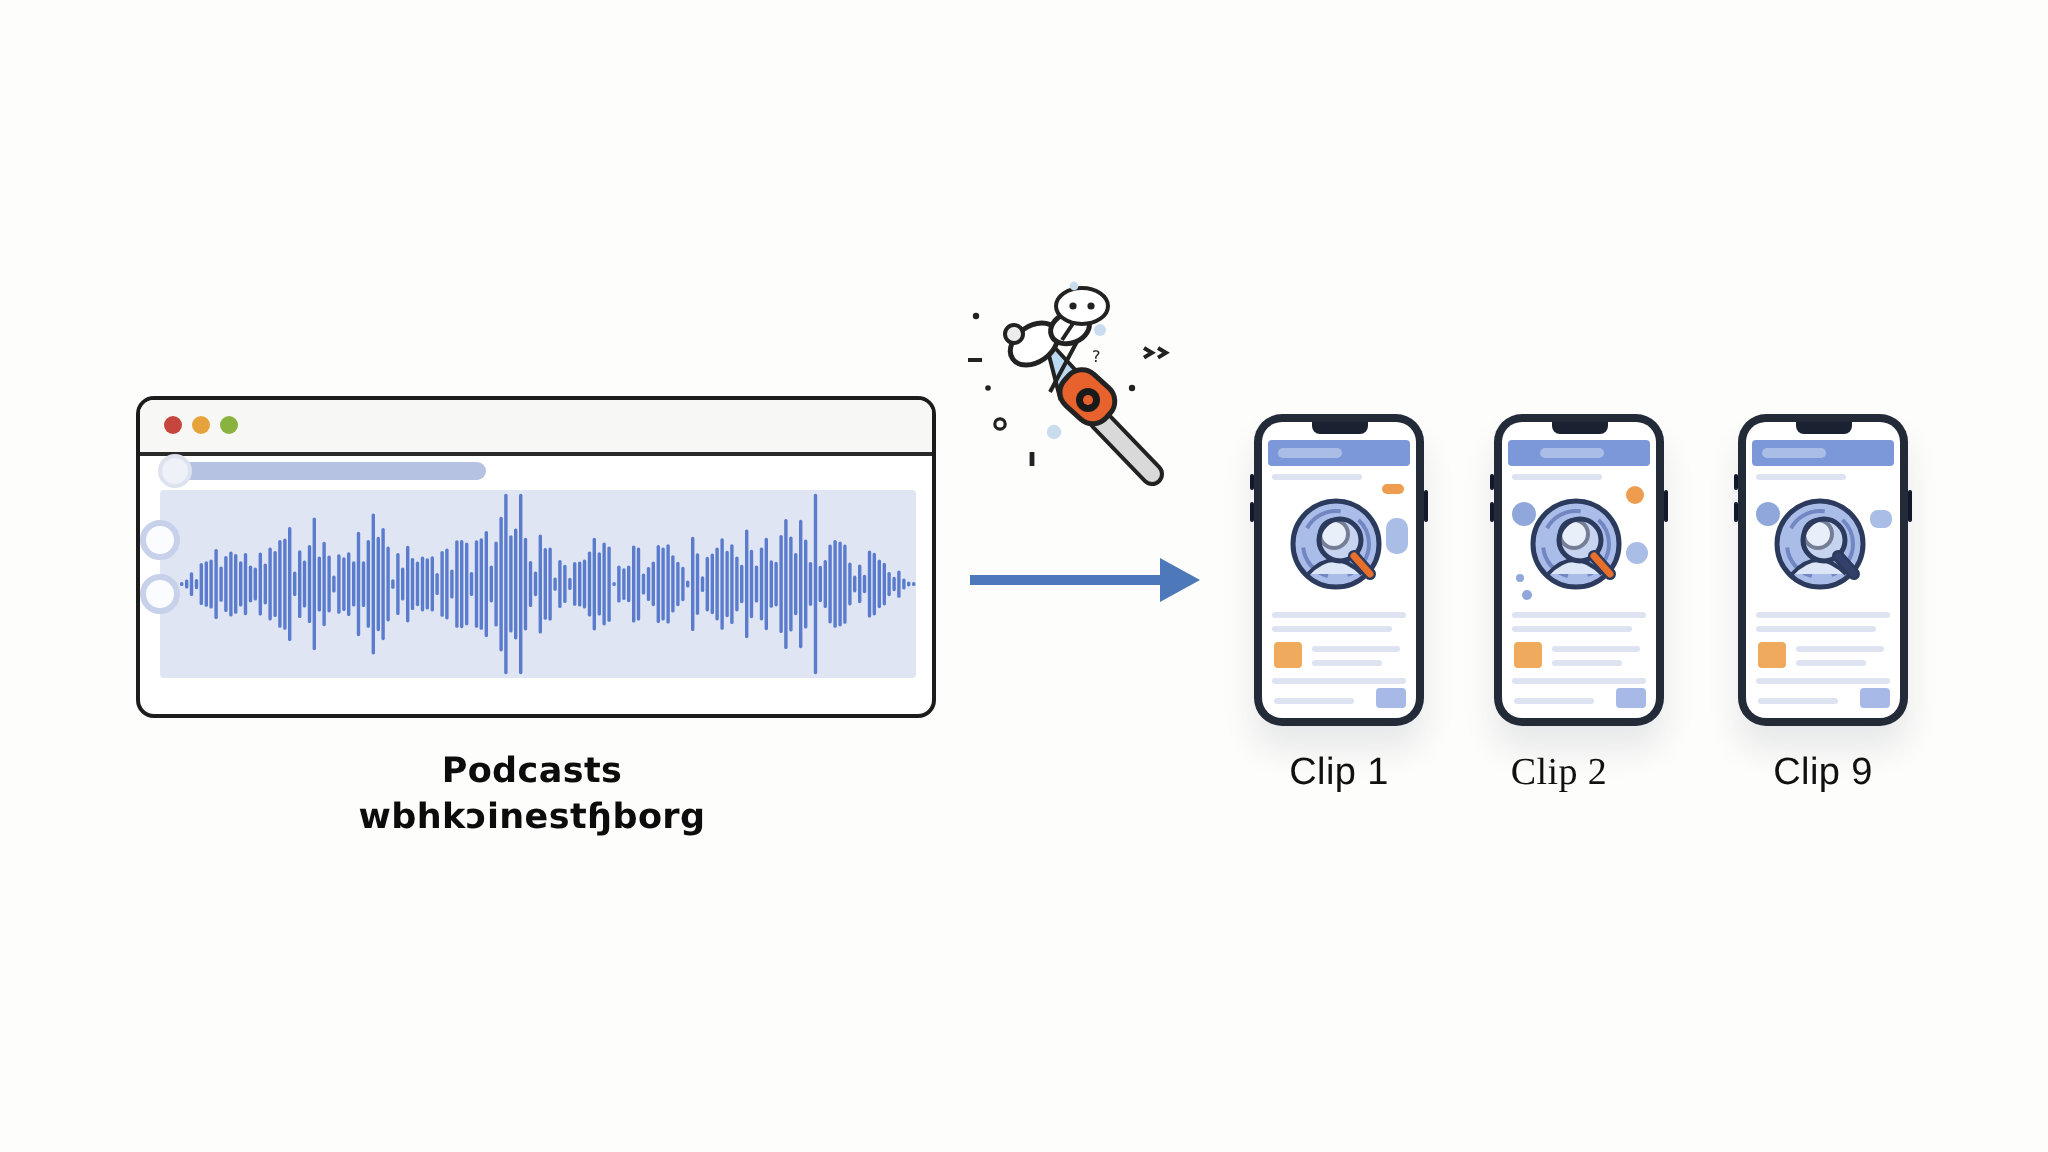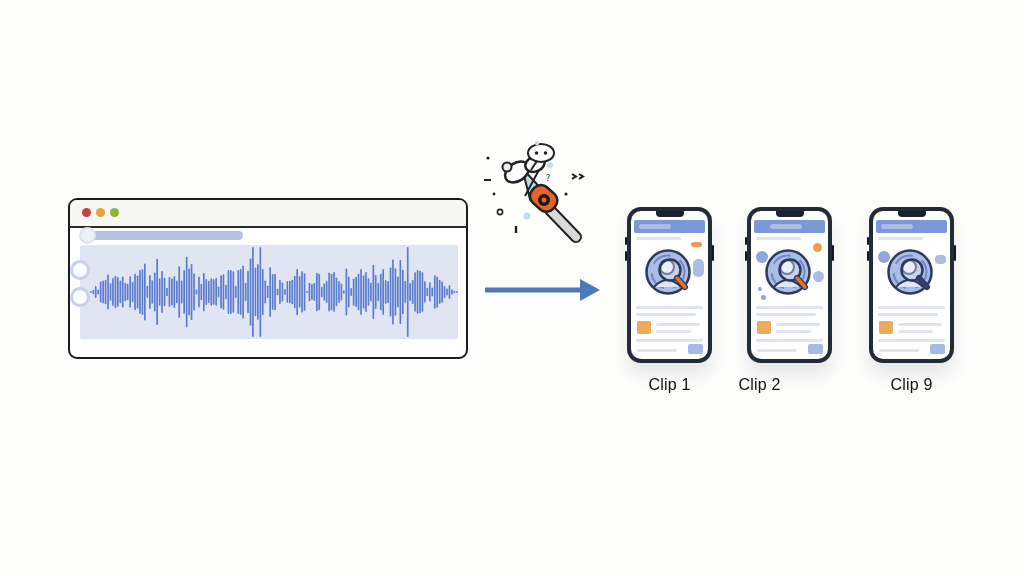--- a/index.html
+++ b/index.html
@@ -88,23 +88,23 @@
   .s-l2{position:absolute;left:5px;right:12px;top:102px;height:3px;background:var(--line);border-radius:1.5px;}
   .s-square{position:absolute;left:6px;top:110px;width:14px;height:13px;background:var(--sq-orange);border-radius:2px;}
   .s-l3{position:absolute;left:25px;right:8px;top:112px;height:3px;background:var(--line);border-radius:1.5px;}
   .s-l4{position:absolute;left:25px;top:119px;width:35px;height:3px;background:var(--line);border-radius:1.5px;}
   .s-l5{position:absolute;left:5px;right:5px;top:128px;height:3px;background:var(--line);border-radius:1.5px;}
   .s-l6{position:absolute;left:6px;top:138px;width:40px;height:3px;background:var(--line);border-radius:1.5px;}
   .s-btn{position:absolute;right:5px;top:133px;width:15px;height:10px;background:var(--btn);border-radius:2px;}
   .clip-label{
     position:absolute;top:376px;width:85px;text-align:center;
     font-family:"Liberation Sans","DejaVu Sans",sans-serif;
-    font-size:16px;color:#111;letter-spacing:0.2px;
-  }
-  .cl1{left:627px;} .cl2{left:717px;} .cl3{left:869px;}
+    font-size:19px;color:#111;letter-spacing:0.2px;
+  }
+  .cl1{left:627px;} .cl2{left:737px;font-family:Liberation Serif, serif;} .cl3{left:869px;}
 </style>
 </head>
 <body>
 
 <div id="stage">
 
   <div class="browser">
     <div class="titlebar">
       <div class="dots">
         <div class="dot red"></div>
@@ -264,20 +264,24 @@
         <rect x="351.3" y="36.4" width="1.7" height="21.3" rx="0.8"></rect>
         <rect x="353.7" y="41.0" width="1.7" height="12.1" rx="0.8"></rect>
         <rect x="356.2" y="43.4" width="1.7" height="7.2" rx="0.8"></rect>
         <rect x="358.6" y="40.2" width="1.7" height="13.7" rx="0.8"></rect>
         <rect x="361.1" y="44.2" width="1.7" height="5.6" rx="0.8"></rect>
         <rect x="363.5" y="45.8" width="1.7" height="2.4" rx="0.8"></rect>
         <rect x="366.0" y="46.0" width="1.7" height="2.0" rx="0.8"></rect>
       </svg>
   </div>
 
+  <div class="caption">
+    <div>Podcasts</div>
+    <div>wbhkɔinestɧborg</div>
+  </div>
 
   <svg class="mic-icon" viewBox="0 0 112 112">
 
     <line x1="70" y1="74" x2="96" y2="101" stroke="#222" stroke-width="12" stroke-linecap="round"></line>
     <line x1="70" y1="74" x2="96" y2="101" stroke="#d9d9d9" stroke-width="8" stroke-linecap="round"></line>
 
     <path d="M42,32 L66,58 L50,63 Z" fill="#bcd9f2" stroke="#222" stroke-width="2"></path>
     <line x1="60" y1="32" x2="45" y2="60" stroke="#222" stroke-width="2"></line>
 
     <ellipse cx="37" cy="36" rx="13" ry="9" fill="#ffffff" stroke="#222" stroke-width="2.5" transform="rotate(-35 37 36)"></ellipse>

